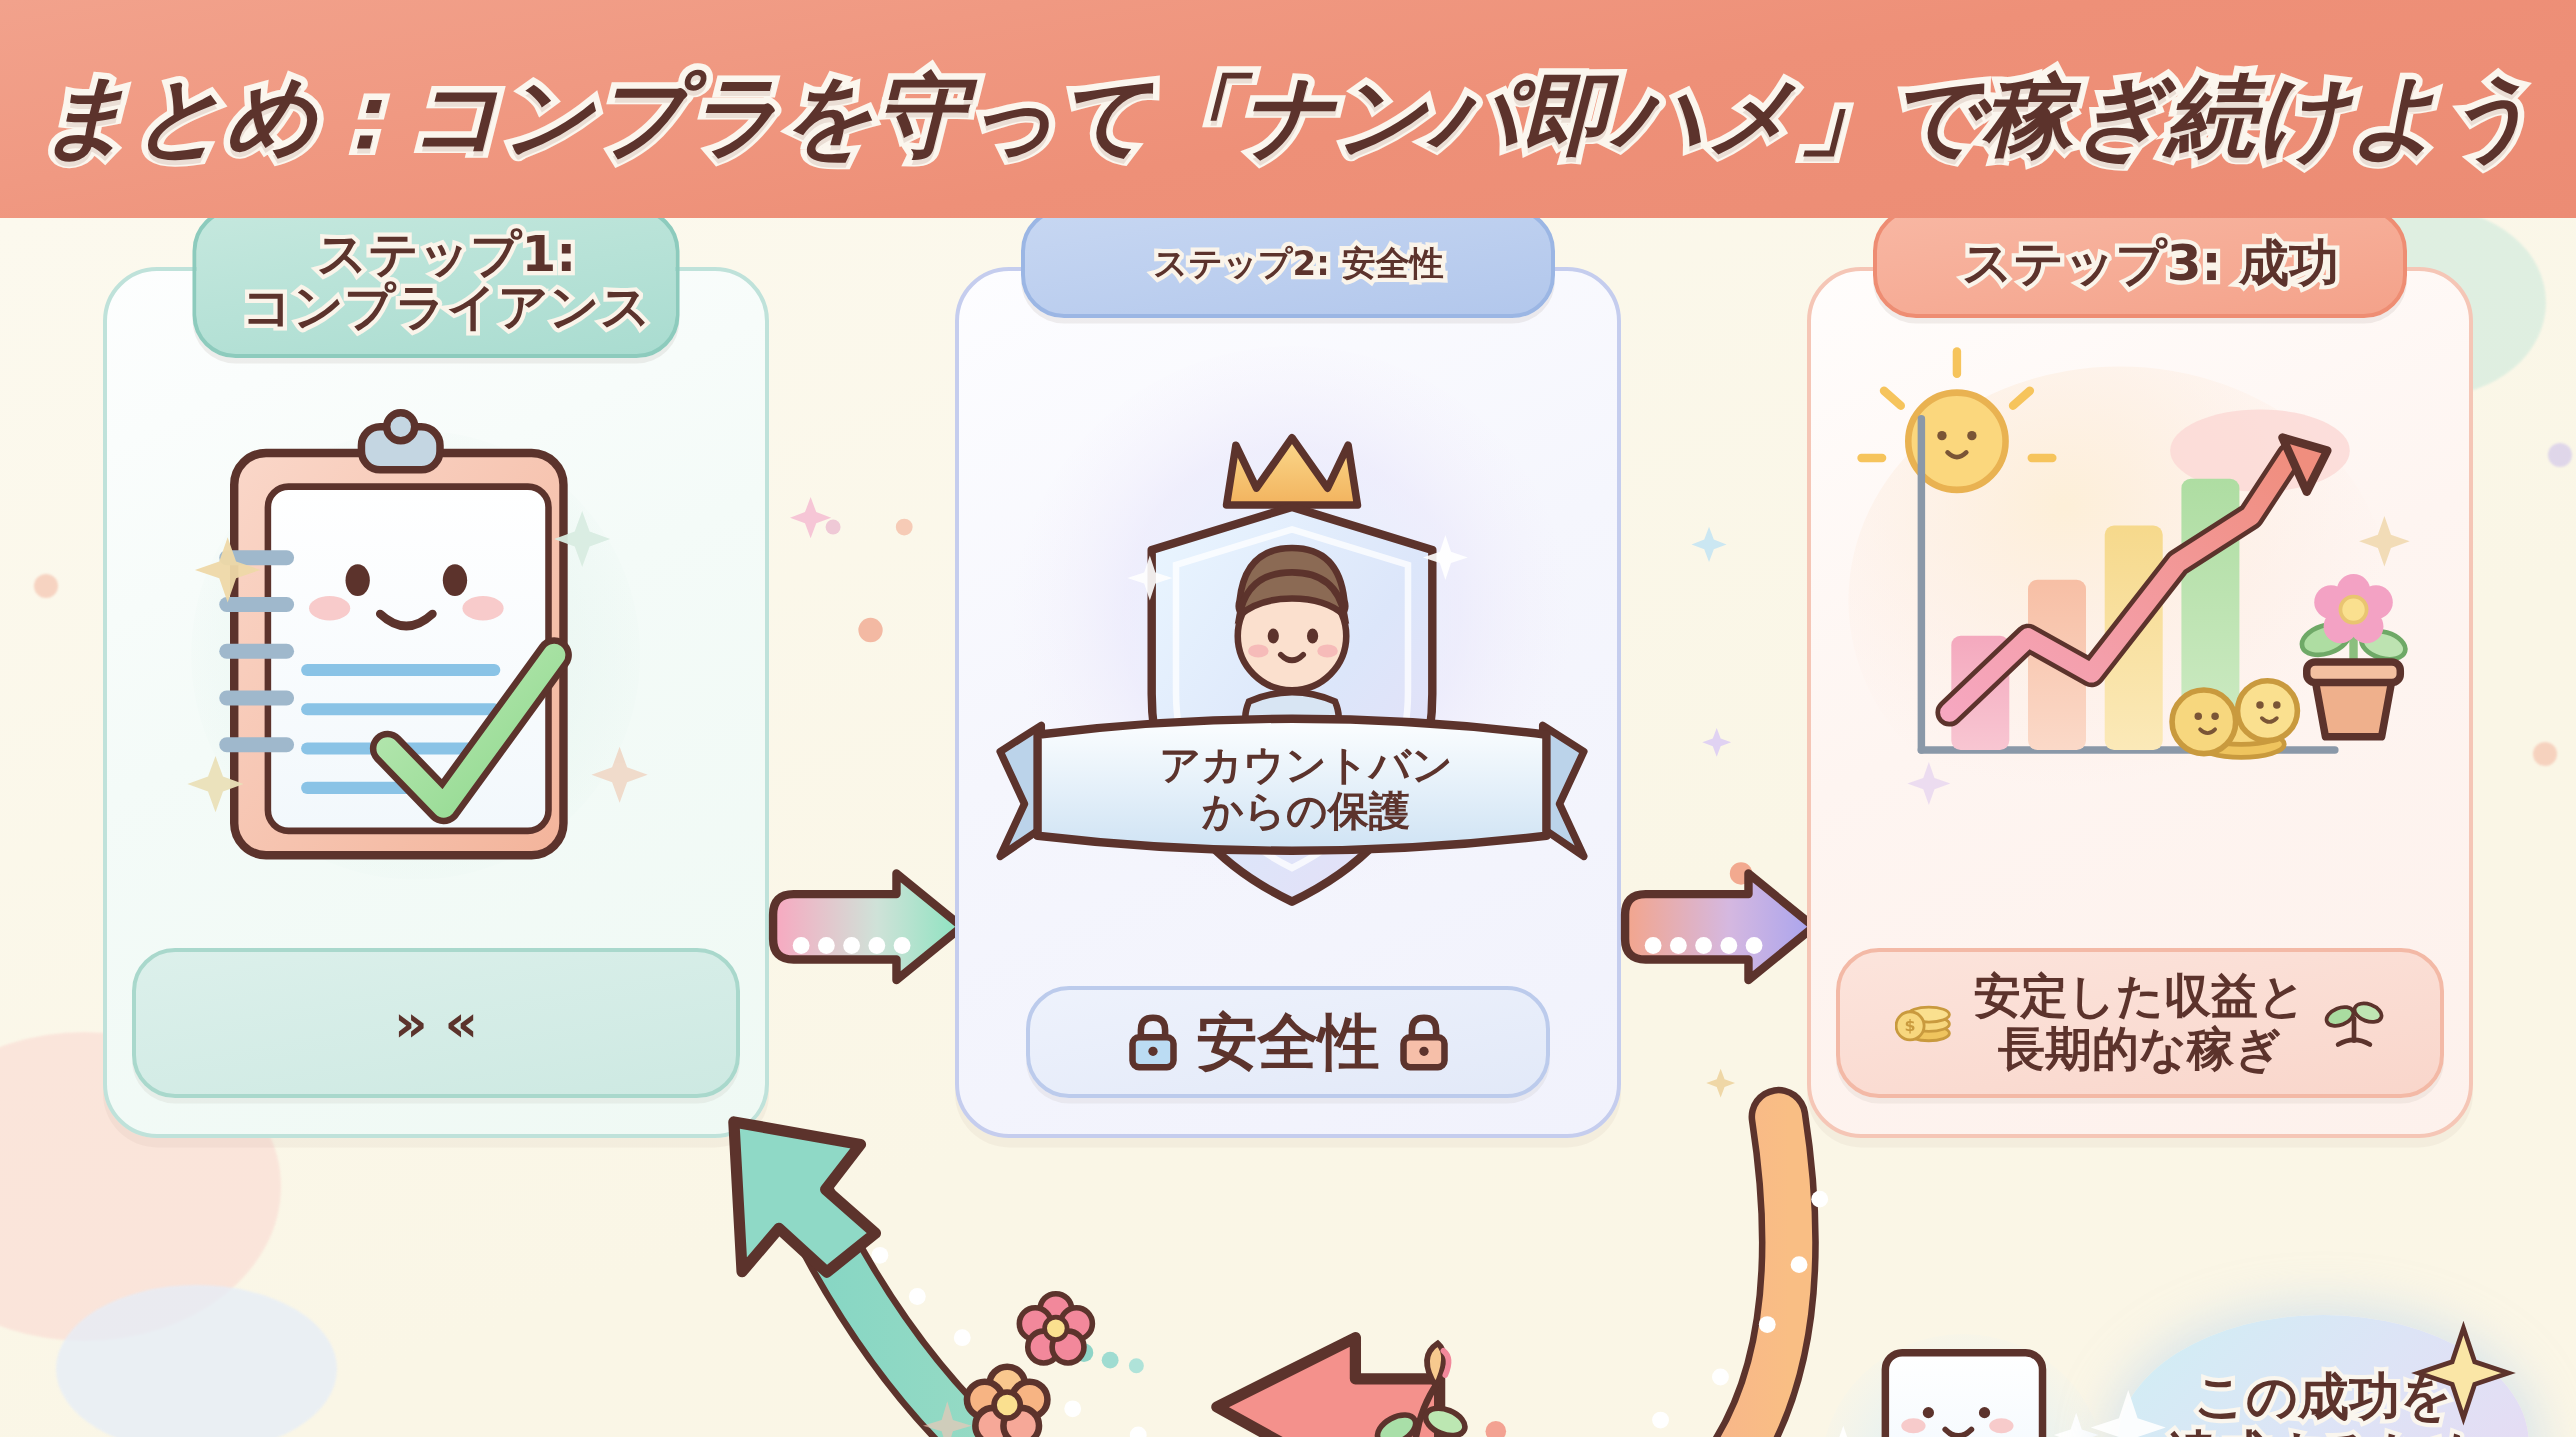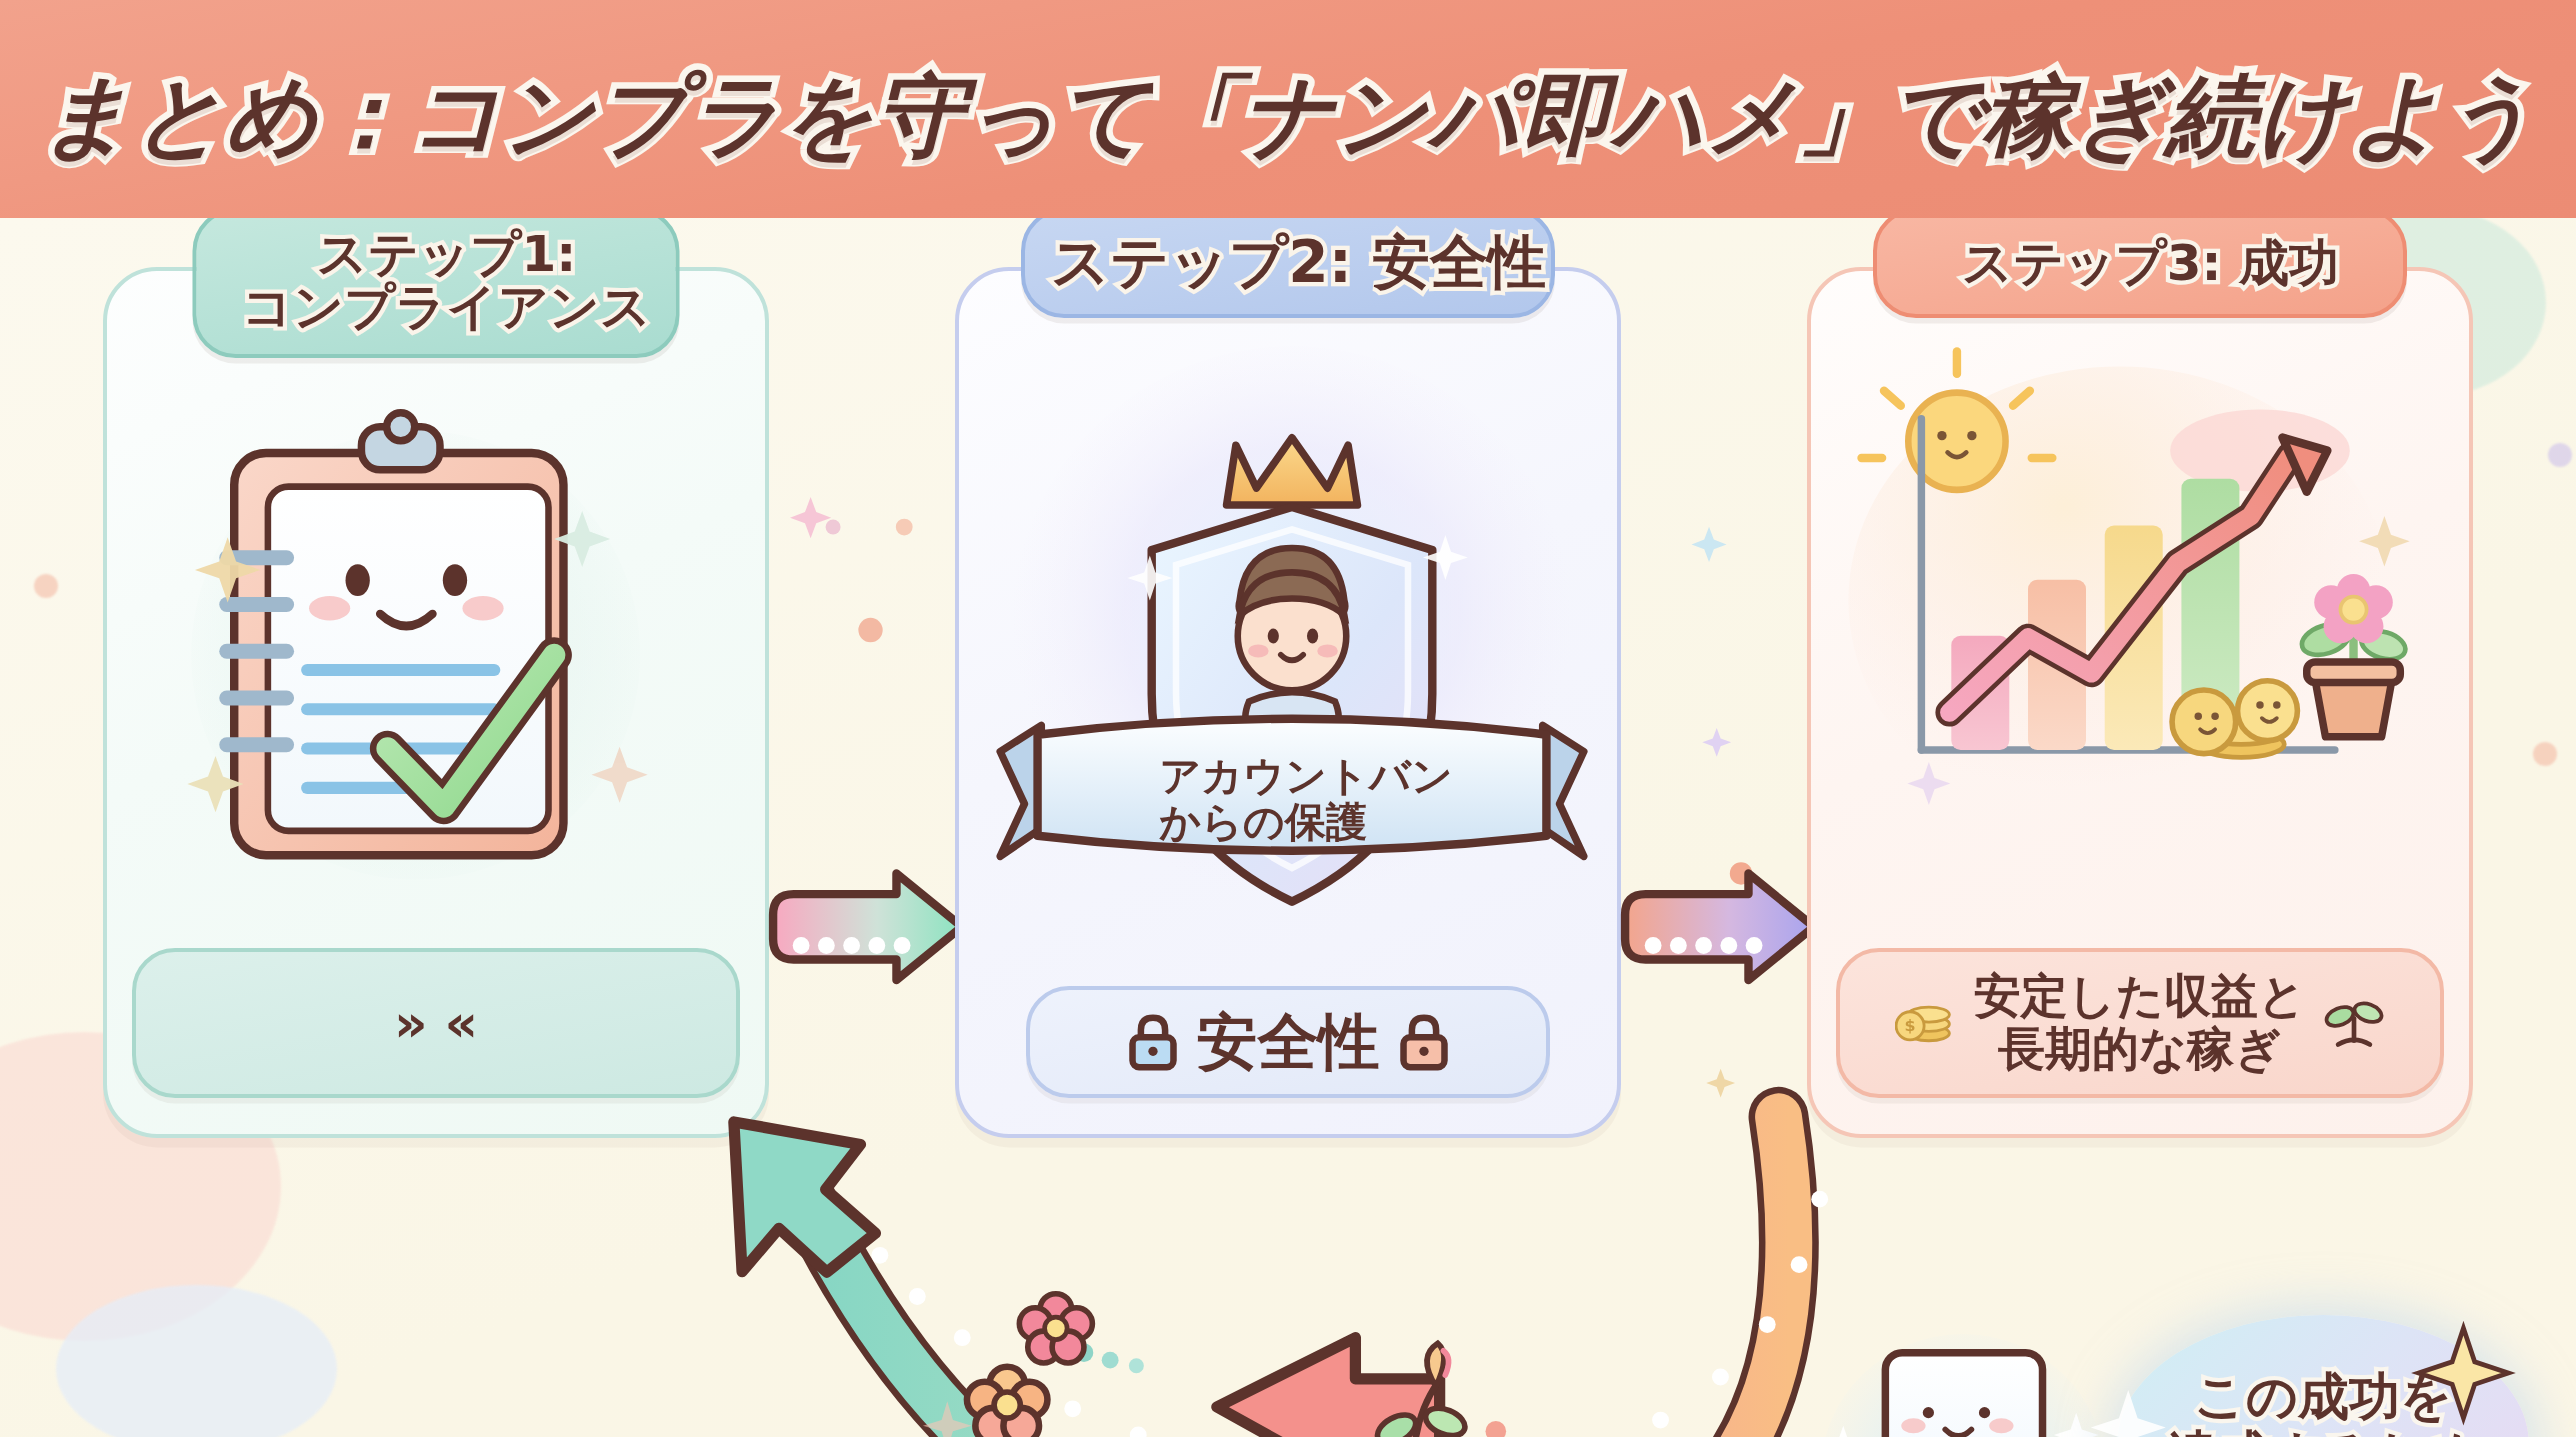--- a/index.html
+++ b/index.html
@@ -53,21 +53,21 @@
     border-radius: 43px; border: 4.7px solid;
     display: flex; align-items: center; justify-content: center;
     text-align: center; line-height: 1.06;
     font-weight: bold; color: #5C332C; white-space: pre-line;
     -webkit-text-stroke: 8.4px #FAF4EA; paint-order: stroke fill;
     box-shadow: 0 5.6px 0 rgba(120,100,85,.1);
     padding-left: 21px;
   }
   #badge-1 { width: 487px; height: 150px; font-size: 50px; padding-bottom:3.7px;
              background: linear-gradient(170deg,#C5E8DE,#A9DCD0); border-color:#8DCBBD; }
-  #badge-2 { width: 534px; height: 110px; font-size: 58px;
+  #badge-2 { width: 534px; height: 110px; font-size: 34px;
              background: linear-gradient(170deg,#C7D7F2,#B2C7EC); border-color:#9BB6E4; }
   #badge-3 { width: 534px; height: 110px; font-size: 50px;
              background: linear-gradient(170deg,#F8B7A3,#F4A28A); border-color:#EE8D73; }
 
   
   .art { position: absolute; left: 0; right: 0; top: 103px; height: 562px; }
 
   
   .caption {
     position: absolute; left: 50%; transform: translateX(-50%); bottom: 36px;
@@ -286,22 +286,22 @@
         <defs>
           <linearGradient id="bnr" x1="0" y1="0" x2="0" y2="1">
             <stop offset="0%" stop-color="#FCFEFF"></stop>
               <stop offset="100%" stop-color="#CFE3F4"></stop>
           </linearGradient>
         </defs>
         <path d="M44 58 l44 -28 v110 l-44 30 l26 -56 z" fill="#BBD3EA" stroke="#5C332C" stroke-width="8" stroke-linejoin="round"></path>
         <path d="M668 58 l-44 -28 v110 l44 30 l-26 -56 z" fill="#BBD3EA" stroke="#5C332C" stroke-width="8" stroke-linejoin="round"></path>
         <path d="M84 40 q272 -34 544 0 v108 q-272 32 -544 0 z" rx="20" fill="url(#bnr)" stroke="#5C332C" stroke-width="9" stroke-linejoin="round"></path>
       </svg>
-      <div style="position:absolute;left:0;right:0;top:52px;height:101px;display:flex;align-items:center;
-                  justify-content:center;line-height:1.1;white-space:pre-line;
+      <div style="position:absolute;left:0;right:0;top:41px;height:101px;display:flex;align-items:center;
+                  justify-content:center;text-align:center;line-height:1.1;white-space:pre-line;
                   font-size:41px;font-weight:bold;color:#5C332C;padding-left:36px;">アカウントバン
 からの保護</div>
     </div>
 
     <div class="caption" id="cap-2">
       <svg width="54" height="58" viewBox="0 0 58 62">
         <path d="M16 26 v-8 q0 -13 13 -13 q13 0 13 13 v8" fill="none" stroke="#5C332C" stroke-width="7" stroke-linecap="round"></path>
         <rect x="7" y="26" width="44" height="32" rx="7" fill="#BBDCF3" stroke="#5C332C" stroke-width="7"></rect>
         <circle cx="29" cy="41" r="5" fill="#5C332C"></circle>
       </svg>

